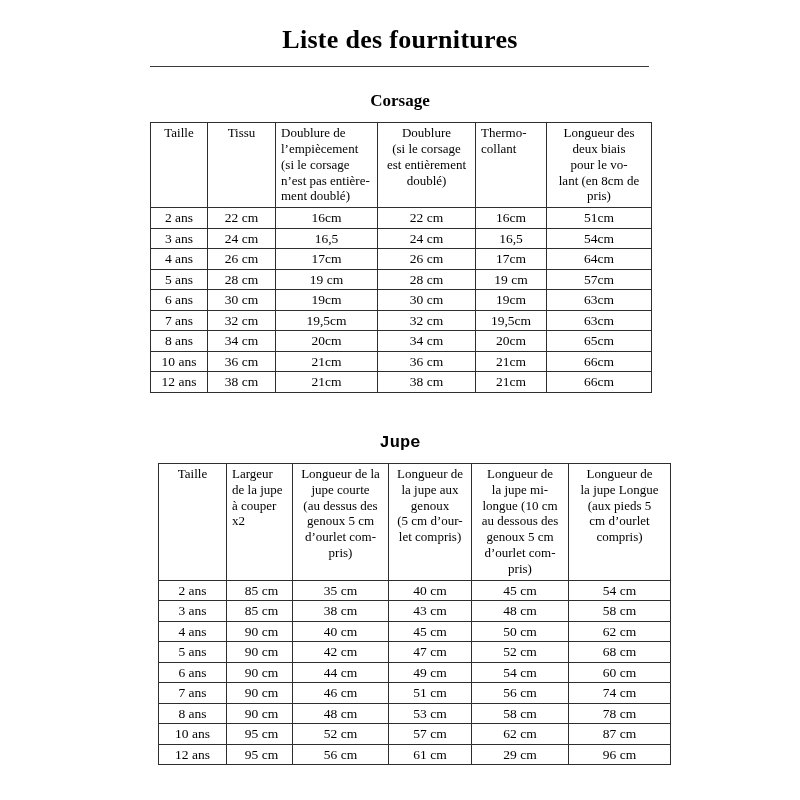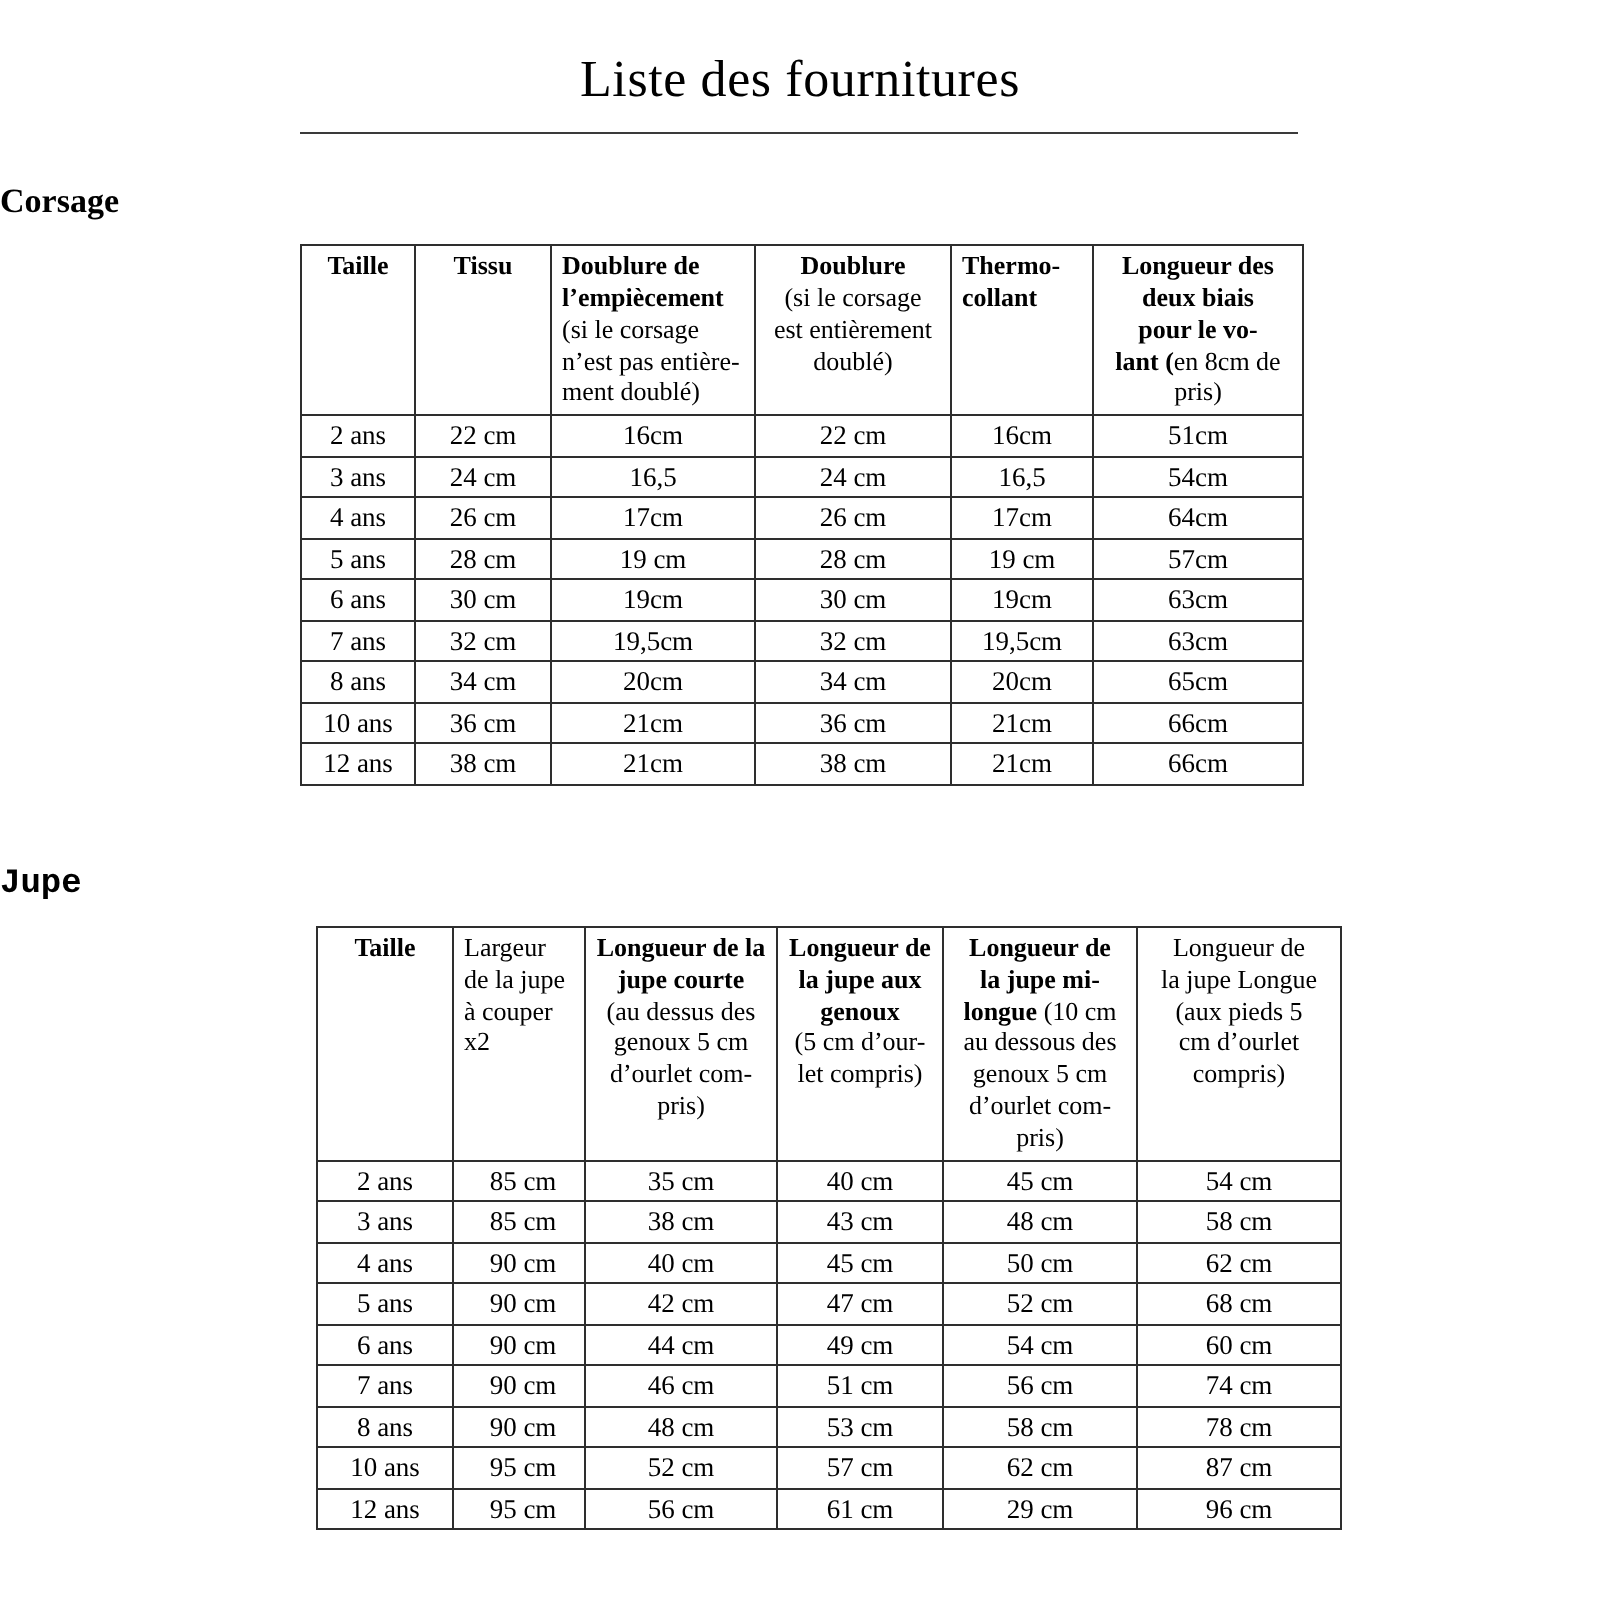--- a/index.html
+++ b/index.html
@@ -8,32 +8,32 @@
     background: #ffffff;
     width: 800px;
     height: 800px;
     font-family: "Liberation Serif", "DejaVu Serif", serif;
     color: #000;
     overflow: hidden;
   }
   .page-title {
     margin-top: 25px;
     text-align: center;
-    font-weight: normal;
+    font-weight: bold;
     font-size: 26px;
     letter-spacing: 0.3px;
   }
   .title-rule {
     margin: 11px 0 0 150px;
     width: 499px;
     height: 0;
     border-top: 1.5px solid #3a3a3a;
   }
   .section-title {
-    text-align: left;
+    text-align: center;
     font-weight: bold;
     font-size: 17px;
   }
   #corsage-title { margin-top: 24px; }
   #jupe-title    { margin-top: 40px; font-family: Liberation Mono, monospace; }
 
   table {
     border-collapse: collapse;
     table-layout: fixed;
     margin-top: 11px;
@@ -48,21 +48,21 @@
   th {
     font-size: 13px;
     font-weight: normal;
     vertical-align: top;
     text-align: center;
     padding: 2px 2px 3px 2px;
     line-height: 1.22;
   }
   #corsage-table th { height: 77px; }
   #jupe-table th    { height: 110px; }
-  th .b { font-weight: bold; white-space: pre-line; }
+  th .b { font-weight: normal; white-space: pre-line; }
   th .n { font-weight: normal; white-space: pre-line; }
 
   td {
     font-size: 13.5px;
     text-align: center;
     height: 19.5px;
     padding: 0 2px;
     vertical-align: middle;
   }
 

